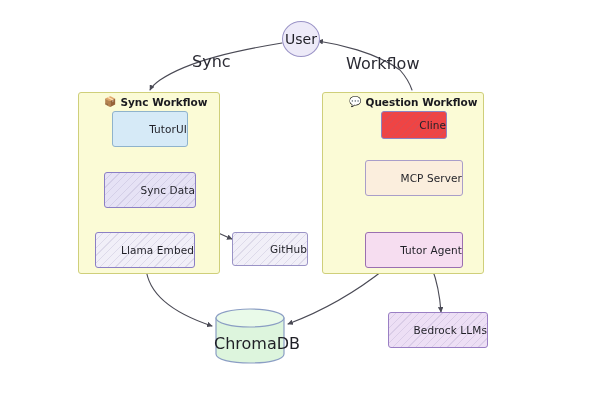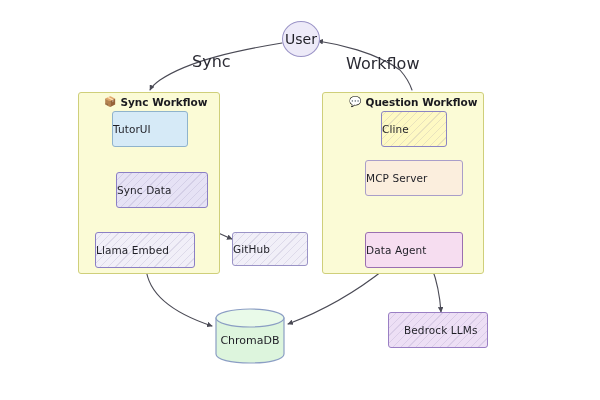--- a/index.html
+++ b/index.html
@@ -27,21 +27,21 @@
     overflow: visible;
   }
   svg.edges { z-index: 1; }
 
   .node {
     position: absolute;
     z-index: 3;
     box-sizing: border-box;
     display: flex;
     align-items: center;
-    justify-content: flex-start;
+    justify-content: flex-end;
     text-align: center;
     color: #1f1f26;
     font-size: 10.5px;
     letter-spacing: 0.1px;
     line-height: 1.15;
     border-radius: 3px;
     overflow: hidden;
   }
 
   
@@ -99,21 +99,21 @@
   
   .cylinder {
     position: absolute;
     z-index: 3;
   }
   .cyl-label {
     position: absolute;
     z-index: 4;
     width: 100%;
     text-align: center;
-    font-size: 11px;
+    font-size: 16px;
     color: #1f1f26;
   }
 
   .edge-label {
     position: absolute;
     z-index: 4;
     font-size: 16px;
     color: #2a2a33;
     background: transparent;
     white-space: nowrap;
@@ -177,48 +177,48 @@
 
   <div class="ellipse-node" style="left:282px; top:21px; width:36px; height:34px;">
     <span>User</span>
   </div>
 
   <div class="node" style="left:112px; top:111px; width:76px; height:36px;
               background:#d6eaf7; border:1.2px solid #8fb3cc;">
     <span>TutorUI</span>
   </div>
 
-  <div class="node hatch" style="left:116px; top:172px; width:92px; height:36px;
+  <div class="node hatch" style="left:104px; top:172px; width:92px; height:36px;
               background:#e6e2f5; border:1.2px solid #8b7fc4;">
     <span>Sync Data</span>
   </div>
 
   <div class="node hatch" style="left:95px; top:232px; width:100px; height:36px;
               background:#f1eff8; border:1.2px solid #8b7fc4;">
     <span>Llama Embed</span>
   </div>
 
   <div class="node hatch" style="left:232px; top:232px; width:76px; height:34px;
               background:#f1eff8; border:1.2px solid #9a93c6;">
     <span>GitHub</span>
   </div>
 
-  <div class="node hatch" style="left:381px; top:111px; width:66px; height:36px;
-              background:#fef9c3; border:1.2px solid #8b84c4;">
+  <div class="node hatch" style="left:381px; top:111px; width:66px; height:28px;
+              background:#ef4444; border:1.2px solid #8b84c4;">
     <span>Cline</span>
   </div>
 
   <div class="node" style="left:365px; top:160px; width:98px; height:36px;
               background:#fbeedd; border:1.2px solid #a99ec9;">
     <span>MCP Server</span>
   </div>
 
   <div class="node" style="left:365px; top:232px; width:98px; height:36px;
               background:#f6ddf0; border:1.2px solid #9a6fb0;">
-    <span>Data Agent</span>
+    <span>Tutor Agent</span>
   </div>
 
   <div class="cylinder" style="left:214px; top:308px; width:72px; height:56px;">
     <svg width="72" height="56" viewBox="0 0 72 56">
       <path d="M 2 10 L 2 46 C 2 51.5 17 55 36 55 C 55 55 70 51.5 70 46 L 70 10 Z" fill="#ddf5dd" stroke="#8b9ec4" stroke-width="1.2"></path>
       <ellipse cx="36" cy="10" rx="34" ry="9" fill="#e9fae9" stroke="#8b9ec4" stroke-width="1.2"></ellipse>
     </svg>
     <div class="cyl-label" style="top:26px;">ChromaDB</div>
   </div>
 

